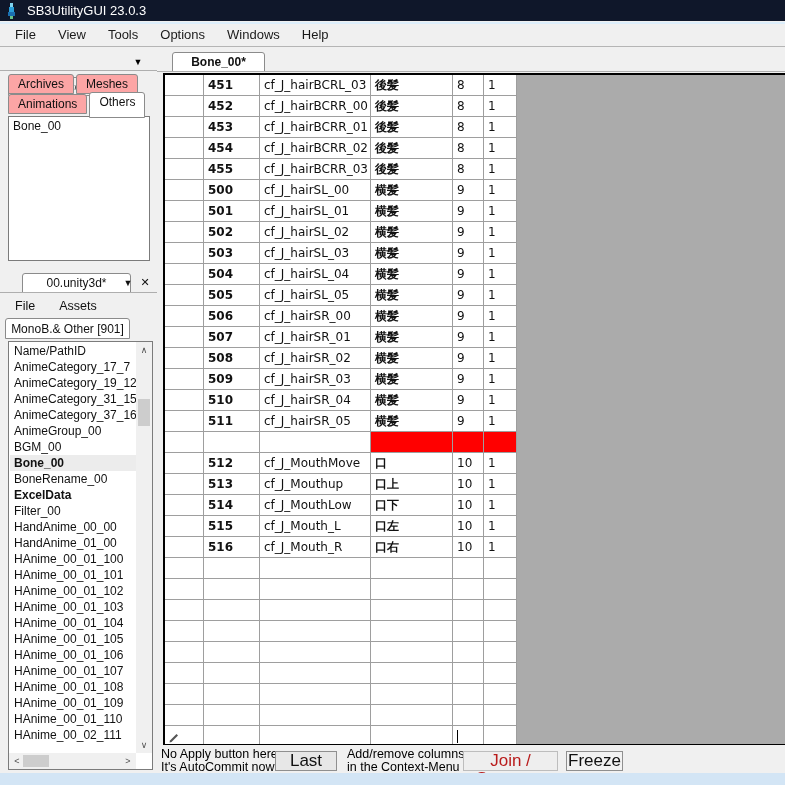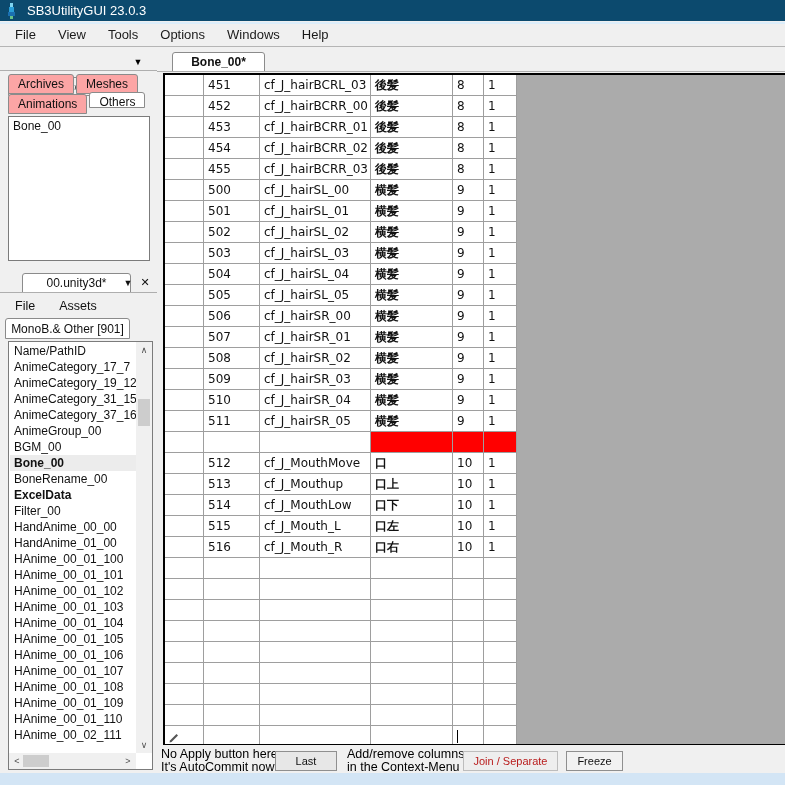--- a/index.html
+++ b/index.html
@@ -2,21 +2,21 @@
 <html><head>
 <meta charset="utf-8">
 <style>
   * { margin:0; padding:0; box-sizing:border-box; }
   html,body { width:785px; height:785px; }
   body {
     position:relative; overflow:hidden; background:#f0f0f0;
     font-family:"Liberation Sans", sans-serif; color:#111;
   }
   
-  .titlebar { position:absolute; left:0; top:0; width:785px; height:21px; background:#0c4a6e; }
+  .titlebar { position:absolute; left:0; top:0; width:785px; height:21px; background:#0f172a; }
   .app-icon { position:absolute; left:5px; top:3px; width:14px; height:16px; }
   .title-text { position:absolute; left:27px; top:0; height:22px; line-height:22px; color:#fff; font-size:13px; }
   .title-accent { position:absolute; left:0; top:22px; width:785px; height:2px; background:#dceefb; }
   
   .menubar { position:absolute; left:0; top:24px; width:785px; height:23px; background:#f0f0f0;
              display:flex; align-items:center; padding-left:4px; border-bottom:1px solid #b5b5b5; }
   .menu-item { padding:0 11px; font-size:13px; color:#1a1a1a; line-height:22px; }
   
   .tab { position:absolute; background:#f0f0f0; border:1px solid #8b8b8b; border-radius:3px 3px 0 0;
          font-size:12px; text-align:center; overflow:hidden; white-space:nowrap; }
@@ -24,21 +24,21 @@
   .pane-line { position:absolute; height:1px; background:#aeaeae; }
   
   .qa-tab { left:8px; top:52px; width:111px; height:19px; line-height:18px;margin-top:25px; }
   .qa-drop { position:absolute; left:127px; top:55px; width:22px; height:14px; font-size:9px;
              text-align:center; line-height:14px; color:#000; }
   .cat-row { position:absolute; display:flex; gap:2px; left:8px; }
   .cat-row1 { top:74px; }
   .cat-row2 { top:94px;border-radius:7px; }
   .cat-tab { height:20px; line-height:19px; padding:0 9px; background:#fca5a5; border:1px solid #8b8b8b;
              border-radius:3px 3px 0 0; font-size:12px; }
-  .cat-tab.sel { background:#fff; position:relative; top:-2px; height:16px; z-index:2; }
+  .cat-tab.sel { background:#fff; position:relative; top:-2px; height:26px; z-index:2; }
   .listbox { position:absolute; background:#fff; border:1px solid #7b7b7b; }
   .list1 { left:8px; top:116px; width:142px; height:145px; }
   .list1-item { padding:2px 4px; font-size:12px; }
   .unit-tab { left:22px; top:273px; width:109px; height:20px; line-height:19px; }
   .unit-drop { position:absolute; left:119px; top:276px; width:18px; height:14px; font-size:9px;
                text-align:center; line-height:14px; }
   .unit-close { position:absolute; left:137px; top:274px; width:16px; height:16px; font-size:11px;
                 text-align:center; line-height:16px; }
   .file-menu { position:absolute; left:0; top:295px; width:157px; height:21px; display:flex;
                align-items:center; padding-left:15px; gap:24px; }
@@ -58,29 +58,29 @@
   
   .grid-tab { left:172px; top:52px; width:93px; height:20px; line-height:19px; font-weight:bold; background:#fff; }
   .main-pane-line { left:157px; top:71px; width:628px; }
   .grid { position:absolute; left:163px; top:73px; width:622px; height:672px; background:#ababab;
           border-left:2px solid #000; border-top:2px solid #000; border-bottom:1px solid #000; overflow:hidden; }
   .grid-rows { position:absolute; left:0; top:0; width:352px; }
   .grow { display:flex; height:21px; }
   .gcell { height:21px; background:#fff; border-right:1px solid #9e9e9e; border-bottom:1px solid #9e9e9e;
            font-size:12px; line-height:20px; padding-left:4px; white-space:nowrap; overflow:hidden;
            font-family:"DejaVu Sans", sans-serif; }
-  .c-h { width:39px; } .c-id { width:56px; } .c-name { width:111px; }
+  .c-h { width:39px; } .c-id { width:56px;font-weight:bold; } .c-name { width:111px; }
   .c-cat { width:82px;font-weight:bold; } .c-n1 { width:31px; } .c-n2 { width:33px; }
   .gcell.red { background:#ff0000; }
   .caret { display:inline-block; width:1px; height:13px; background:#000; vertical-align:middle; }
   
   .status-note { position:absolute; font-size:12.5px; line-height:13px; color:#000; }
   .note1 { left:161px; top:748px; }
   .note2 { left:347px; top:748px; }
-  .btn { position:absolute; height:20px; background:#e7e7e7; border:1px solid #8f8f8f; font-size:11px;
+  .btn { position:absolute; height:20px; background:#e7e7e7; border:1px solid #8f8f8f; font-size:17px;
          text-align:center; line-height:18px; }
   .btn-last { left:275px; top:751px; width:62px; }
   .btn-join { left:463px; top:751px; width:95px; color:#b91c1c; background:#eeeeee; border-color:#bdbdbd; }
   .btn-freeze { left:566px; top:751px; width:57px; background:#f2f2f2; }
   .bottom-strip { position:absolute; left:0; top:773px; width:785px; height:12px; background:#d3e5f5; }
 </style>
 </head>
 <body>
 
 <div class="titlebar">

